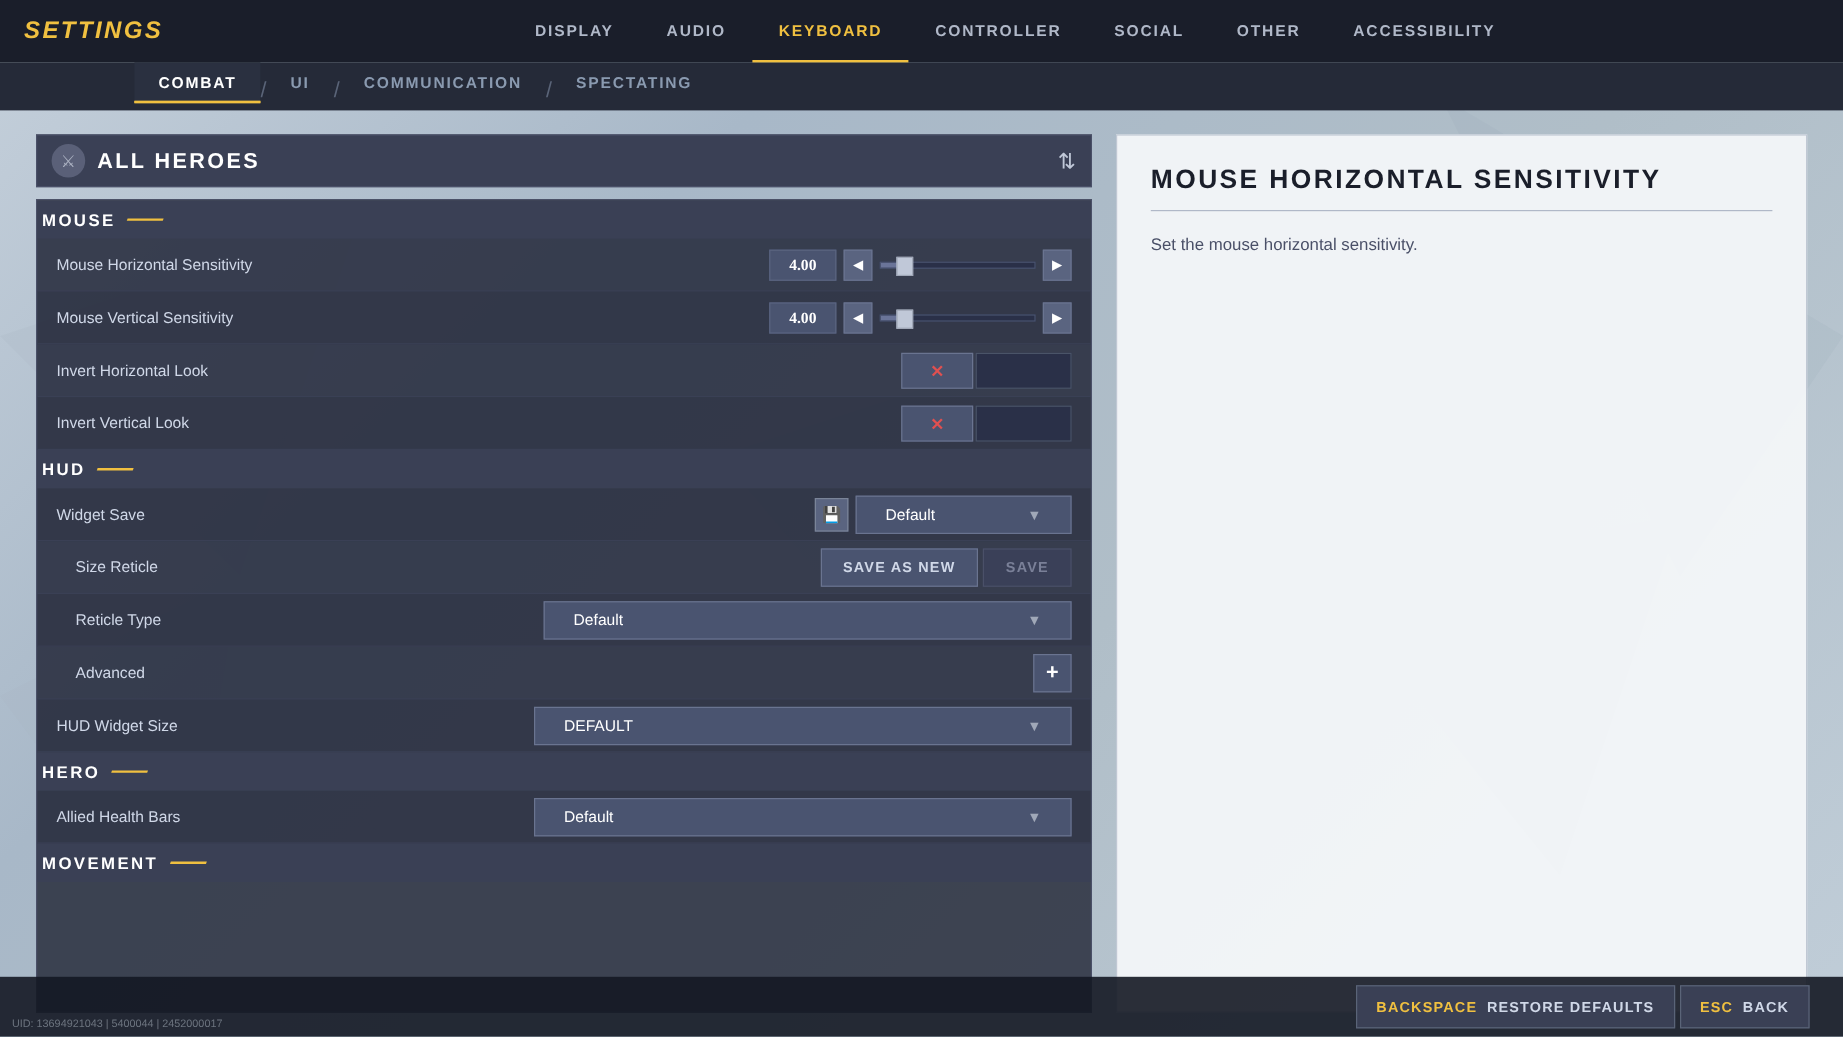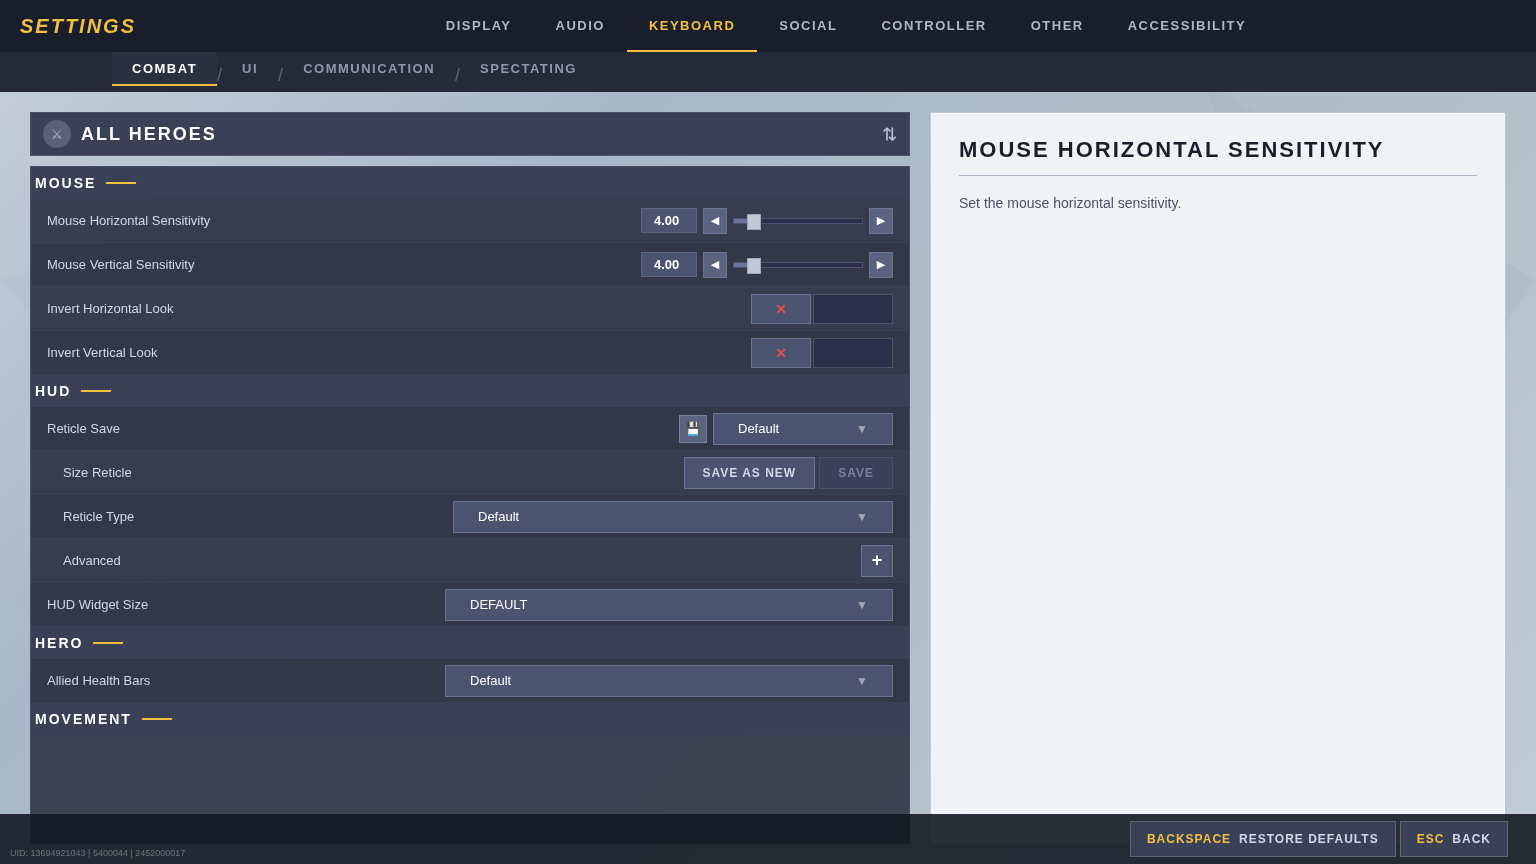--- a/index.html
+++ b/index.html
@@ -235,22 +235,23 @@
       gap: 6px;
     }
 
     .value-box {
       background: #4a5470;
       color: #ffffff;
       font-size: 13px;
       font-weight: 700;
       padding: 4px 12px;
       min-width: 56px;
-      text-align: left;
+      text-align: center;
       border: 1px solid #5a6480;
+      font-family: Liberation Serif, serif;
     }
 
     .arrow-btn {
       background: #5a6480;
       border: 1px solid #6a7490;
       color: #ffffff;
       width: 24px;
       height: 26px;
       display: flex;
       align-items: center;
@@ -489,22 +490,22 @@
   <polygon points="1100,400 1400,350 1300,650" fill="#90a0b0" opacity="0.25"></polygon>
   <polygon points="300,600 600,550 500,784" fill="#a8b5c0" opacity="0.2"></polygon>
 </svg>
 
 <div class="top-nav">
   <div class="nav-logo">SETTINGS</div>
   <div class="nav-items">
     <div class="nav-item">DISPLAY</div>
     <div class="nav-item">AUDIO</div>
     <div class="nav-item active">KEYBOARD</div>
+    <div class="nav-item">CONTROLLER</div>
     <div class="nav-item">SOCIAL</div>
-    <div class="nav-item">CONTROLLER</div>
     <div class="nav-item">OTHER</div>
     <div class="nav-item">ACCESSIBILITY</div>
   </div>
 </div>
 
 <div class="sub-nav">
   <div class="sub-nav-item active">COMBAT</div>
   <div class="sub-nav-separator">/</div>
   <div class="sub-nav-item">UI</div>
   <div class="sub-nav-separator">/</div>
@@ -571,21 +572,21 @@
           <div class="toggle-inactive"></div>
         </div>
       </div>
 
       <div class="section-header">
         <div class="section-title">HUD</div>
         <div class="section-line"></div>
       </div>
 
       <div class="setting-row">
-        <span class="setting-label">Reticle Save</span>
+        <span class="setting-label">Widget Save</span>
         <div class="slider-control">
           <div class="save-icon">💾</div>
           <div class="dropdown-btn" style="width:180px;">
             <span>Default</span>
             <span class="dropdown-arrow">▼</span>
           </div>
         </div>
       </div>
 
       <div class="setting-row save-row" style="padding-left:32px;">

